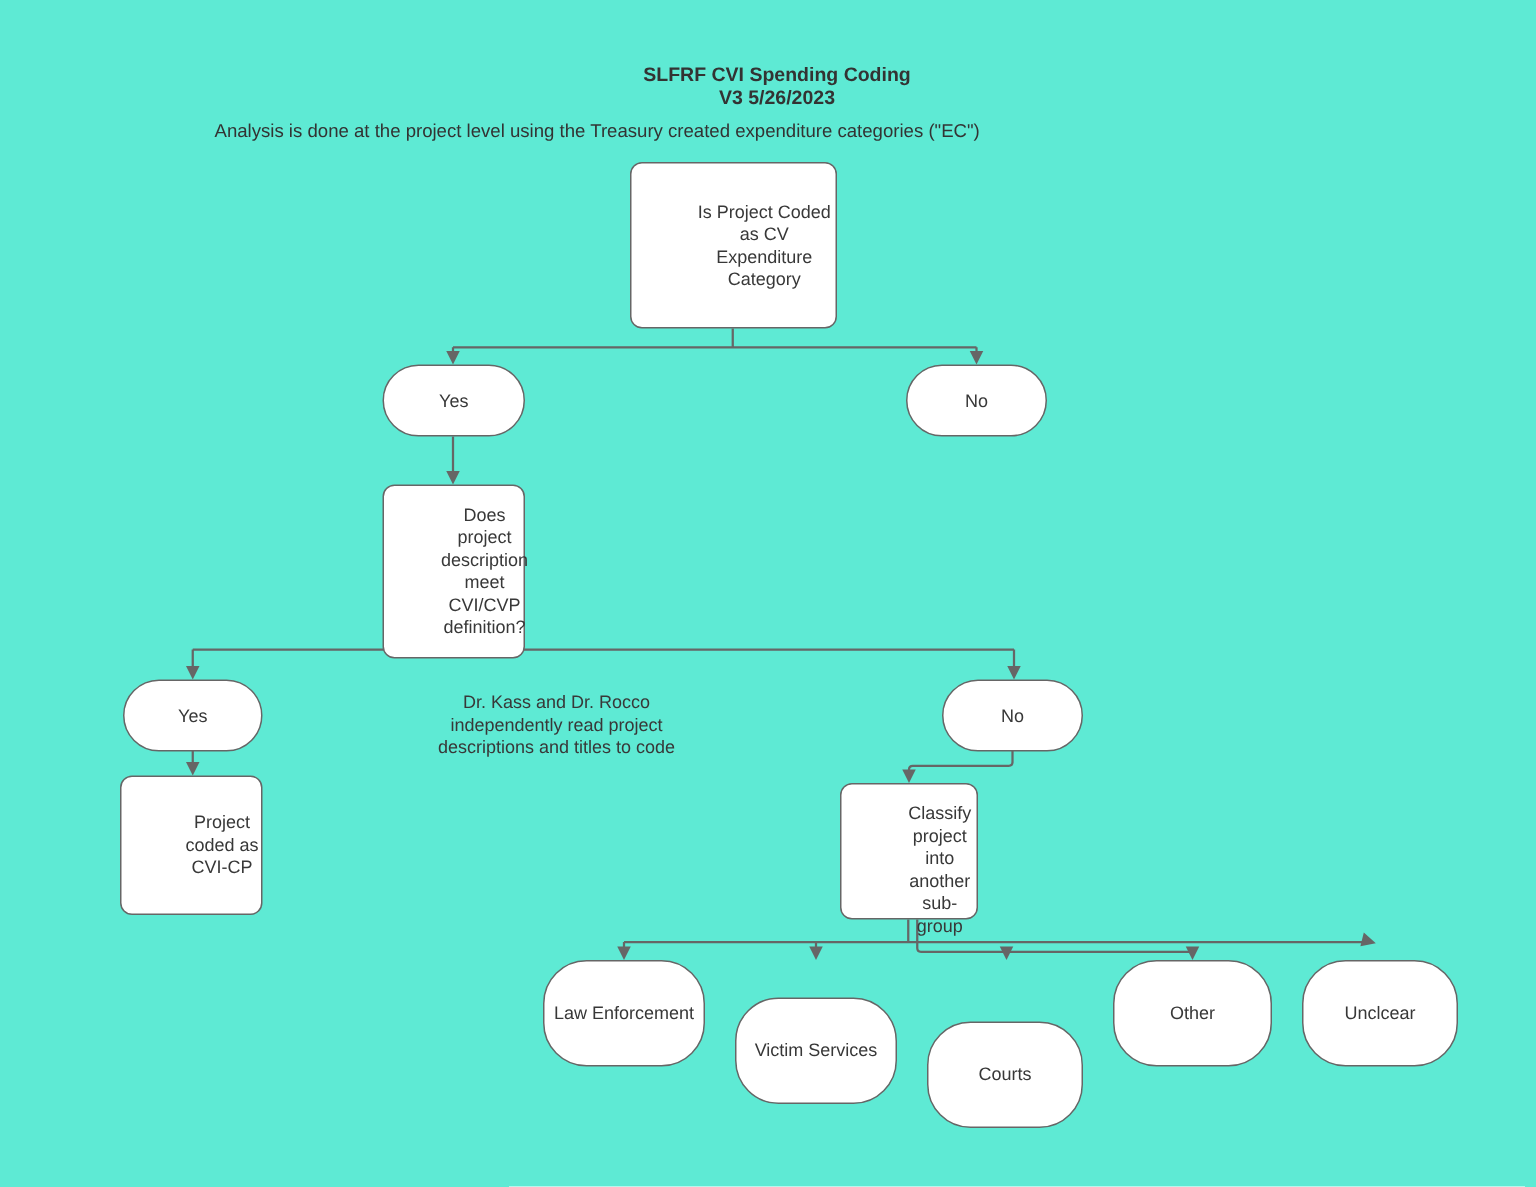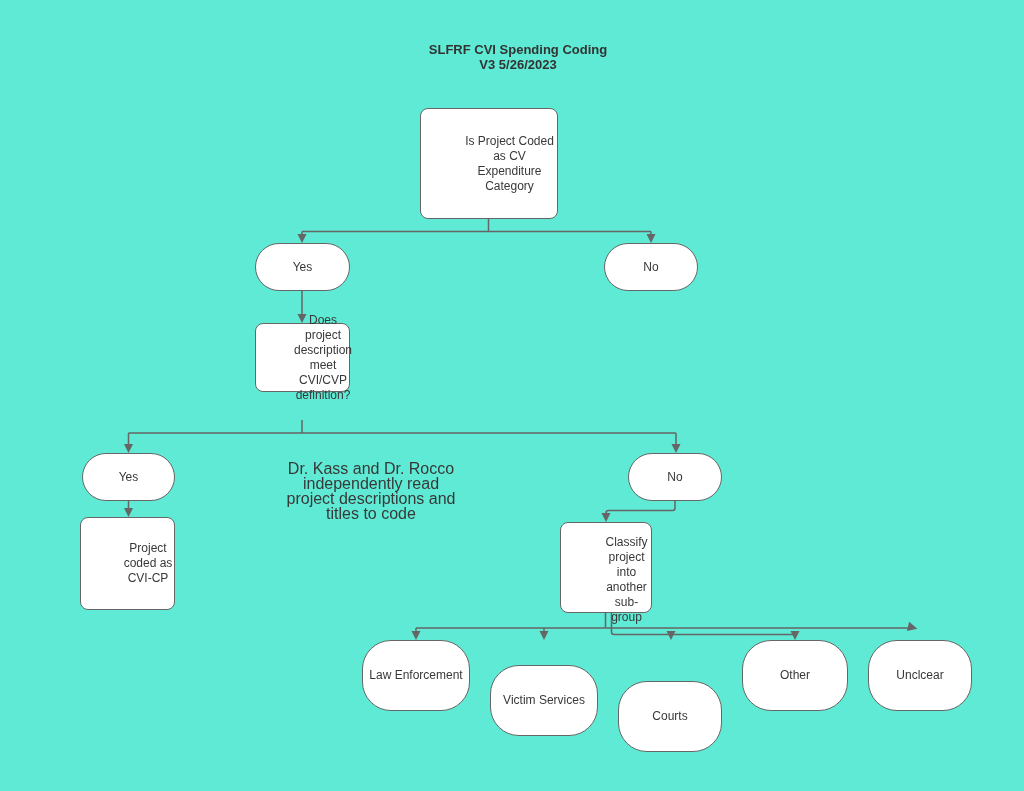--- a/index.html
+++ b/index.html
@@ -57,21 +57,21 @@
   }
   .rect { border-radius: 8px; padding-left: 41px; }
   .pill { border-radius: 24px; }
   .pill-lg { border-radius: 29px; }
   .annotation {
     position: absolute;
     left: 280px;
     top: 461px;
     width: 182px;
     text-align: center;
-    font-size: 16px;
+    font-size: 12px;
     line-height: 15px;
     color: #383838;
   }
   .node span { display: inline-block; }
 </style>
 </head>
 <body>
 
 <div class="canvas">
 
@@ -111,33 +111,34 @@
       <polygon points="790.5,631 799.5,631 795,640"></polygon>
 
       <polygon points="908,622.5 908,632 917.5,627.5" transform="rotate(14 912 627)"></polygon>
     </g>
   </svg>
 
   <div class="hdr-title">
     <div>SLFRF CVI Spending Coding</div>
     <div>V3 5/26/2023</div>
   </div>
+  <div class="hdr-subtitle">Analysis is done at the project level using the Treasury created expenditure categories ("EC")</div>
 
   <div class="node rect" style="left:420px; top:108px; width:138px; height:111px;">
     <span style="width:122px;">Is Project Coded as CV Expenditure Category</span>
   </div>
 
   <div class="node pill" style="left:255px; top:243px; width:95px; height:48px;">
     <span>Yes</span>
   </div>
   <div class="node pill" style="left:604px; top:243px; width:94px; height:48px;">
     <span>No</span>
   </div>
 
-  <div class="node rect" style="left:255px; top:323px; width:95px; height:69px;">
+  <div class="node rect" style="left:255px; top:323px; width:95px; height:116px;">
     <span style="width:86px;">Does project description meet CVI/CVP definition?</span>
   </div>
 
   <div class="node pill" style="left:82px; top:453px; width:93px; height:48px;">
     <span>Yes</span>
   </div>
   <div class="node pill" style="left:628px; top:453px; width:94px; height:48px;">
     <span>No</span>
   </div>
 

